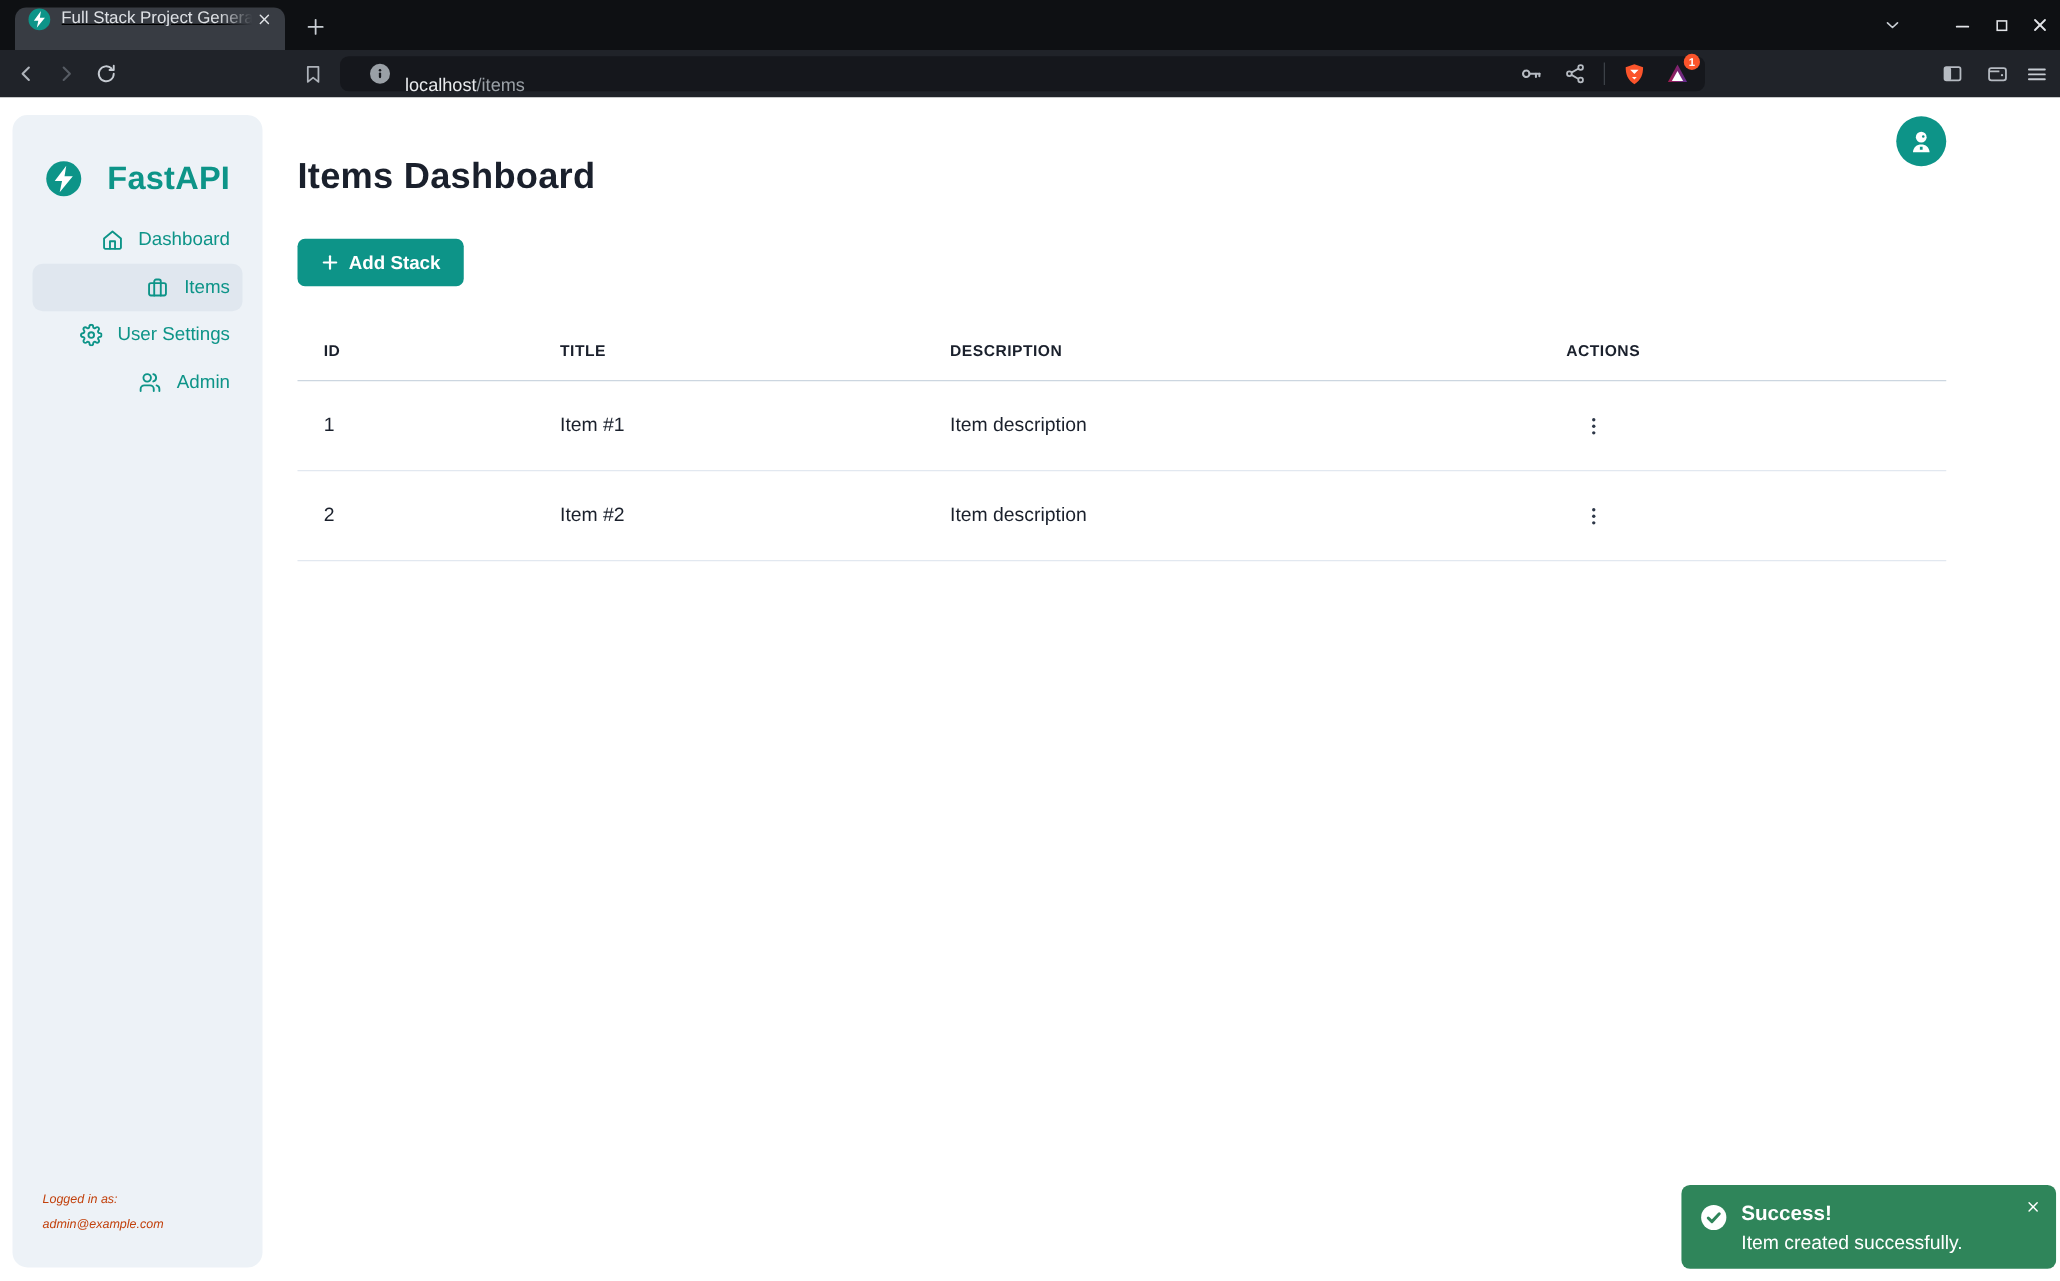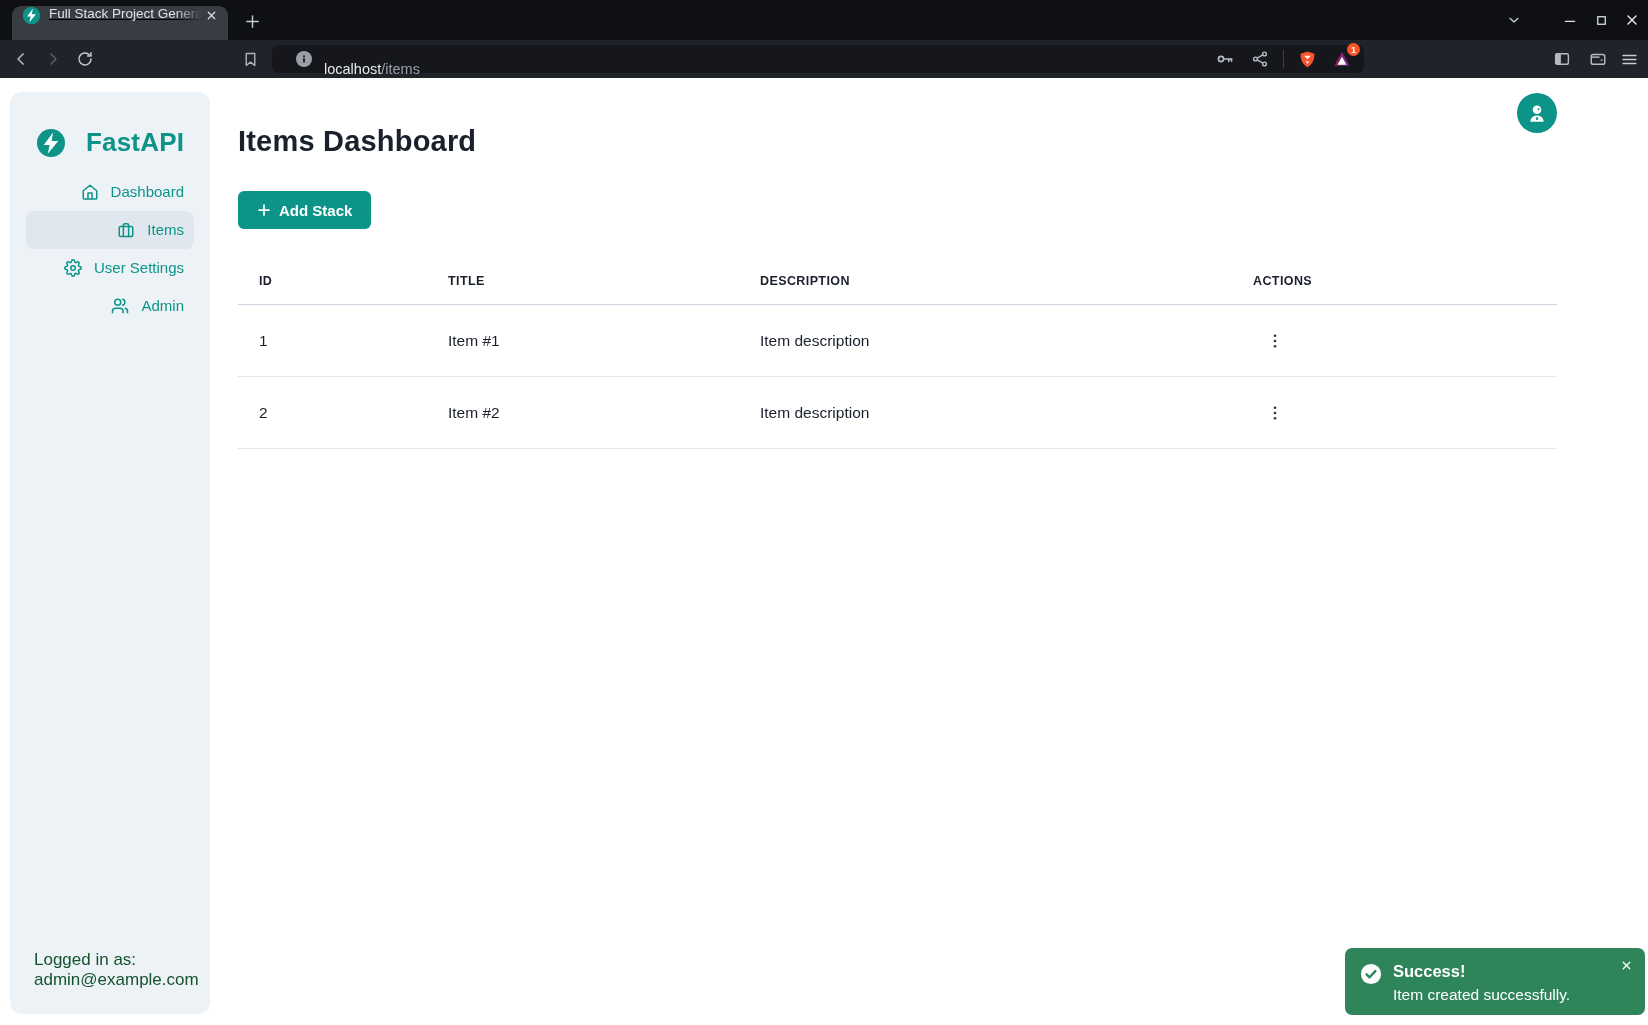--- a/index.html
+++ b/index.html
@@ -38,21 +38,21 @@
 
   .sidebar { position:relative; flex:0 0 200px; width:200px; height:922px; margin:14px 0 0 10px;
              background:#edf2f7; border-radius:12px; padding-top:30px; }
   .logo { display:flex; align-items:flex-end; justify-content:center; gap:20px; height:36px; }
   .logo-text { font-size:26px; font-weight:bold; color:#0d9488; letter-spacing:.2px; }
   .nav { margin-top:15px; padding:0 16px; }
   .nav-item { display:flex; align-items:center; gap:12px; height:38px; padding:0 10px; border-radius:8px;
               color:#0d9488; font-size:15px; cursor:pointer;justify-content:flex-end; }
   .nav-item.active { background:#e0e7ef; }
   .nav-item .lbl { line-height:18px; }
-  .side-footer { position:absolute; left:24px; bottom:24px; font-size:17px; line-height:20px; color:#14532d; }
+  .side-footer { position:absolute; left:24px; bottom:24px; font-size:10px; line-height:20px; color:#c2410c;font-style:italic; }
 
   .main { position:relative; flex:1; padding:47px 0 0 28px; }
   .avatar-btn { position:absolute; top:15px; right:91px; width:40px; height:40px; border-radius:50%;
                 background:#0d9488; border:none; display:grid; place-items:center; cursor:pointer; }
   .page-title { font-size:29px; font-weight:bold; color:#1a202c; letter-spacing:.2px; }
   .add-btn { margin-top:33px; height:38px; padding:0 19px; background:#0d9488; color:#fff; border:none; border-radius:6px;
              font-family:"Liberation Sans", sans-serif; font-size:15px; font-weight:bold;
              display:flex; align-items:center; gap:8px; cursor:pointer; }
 
   .table { margin-top:28px; width:1319px; }

